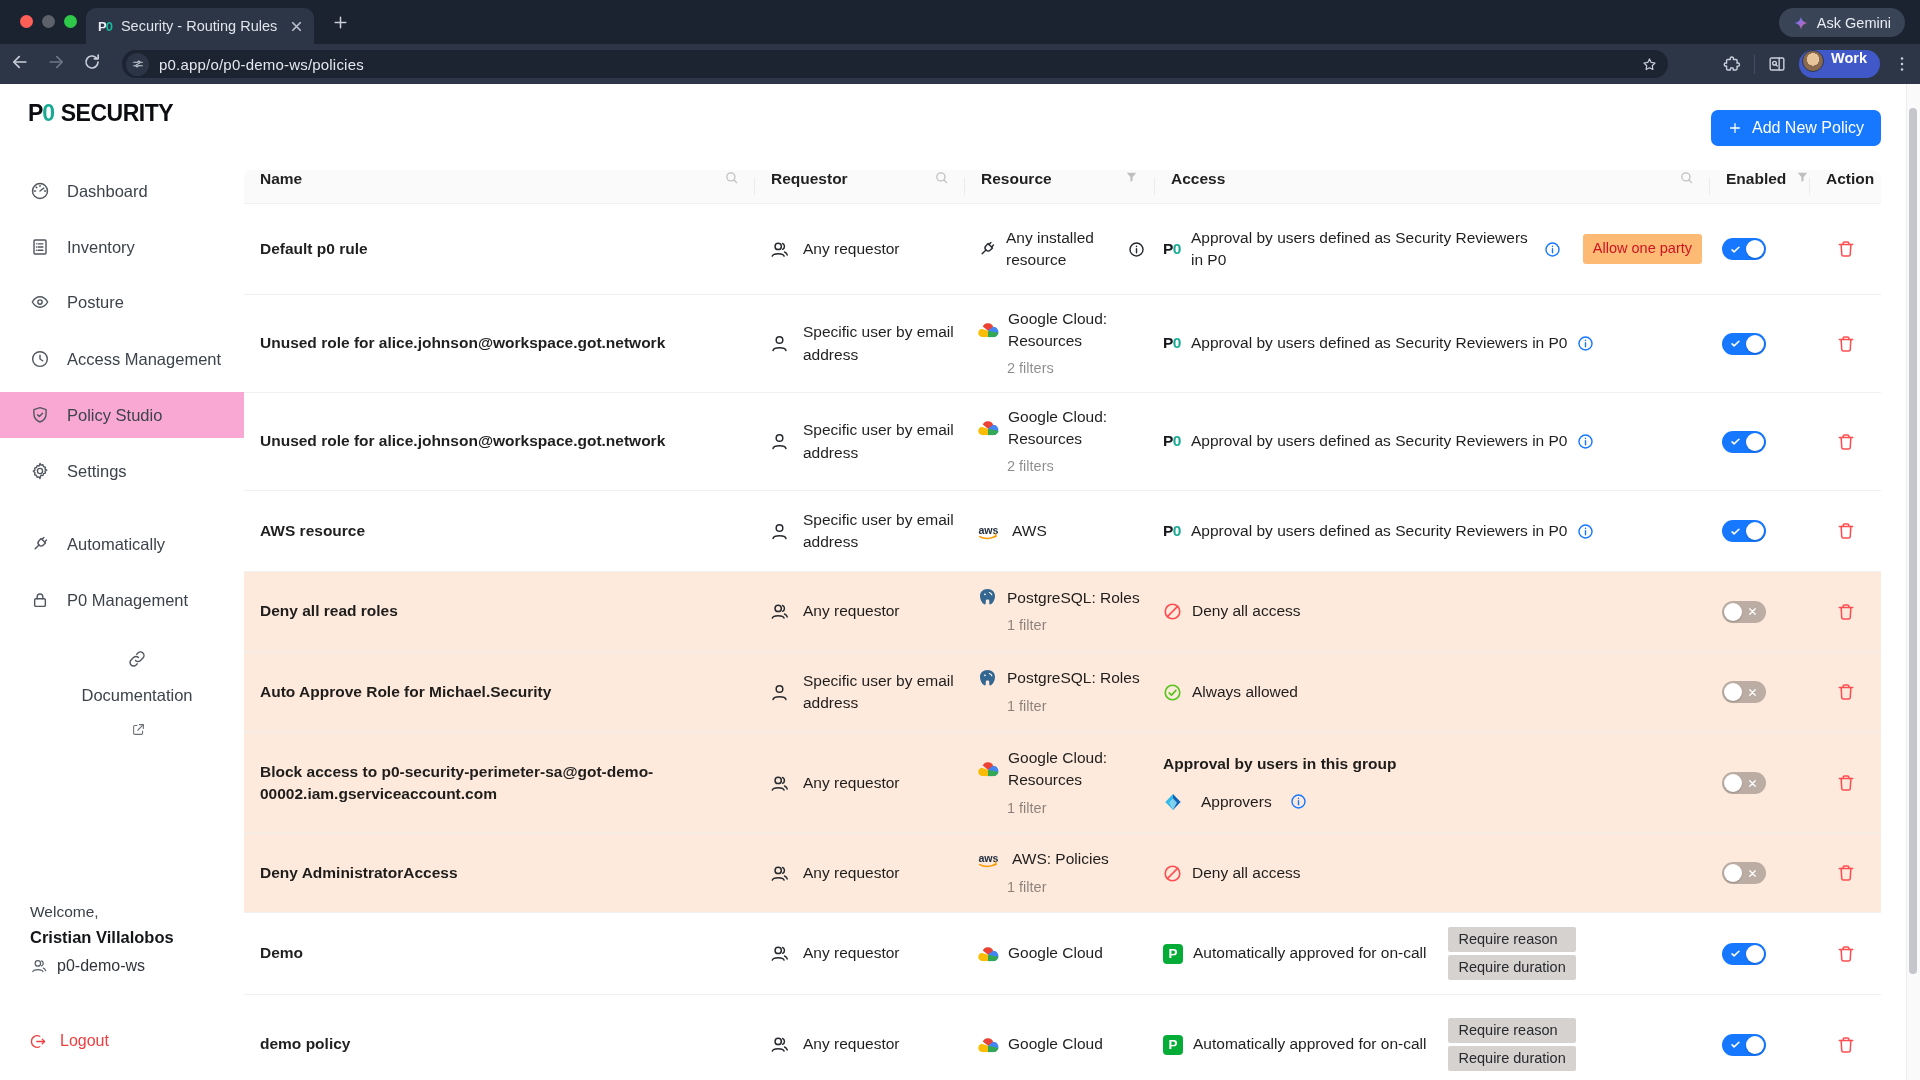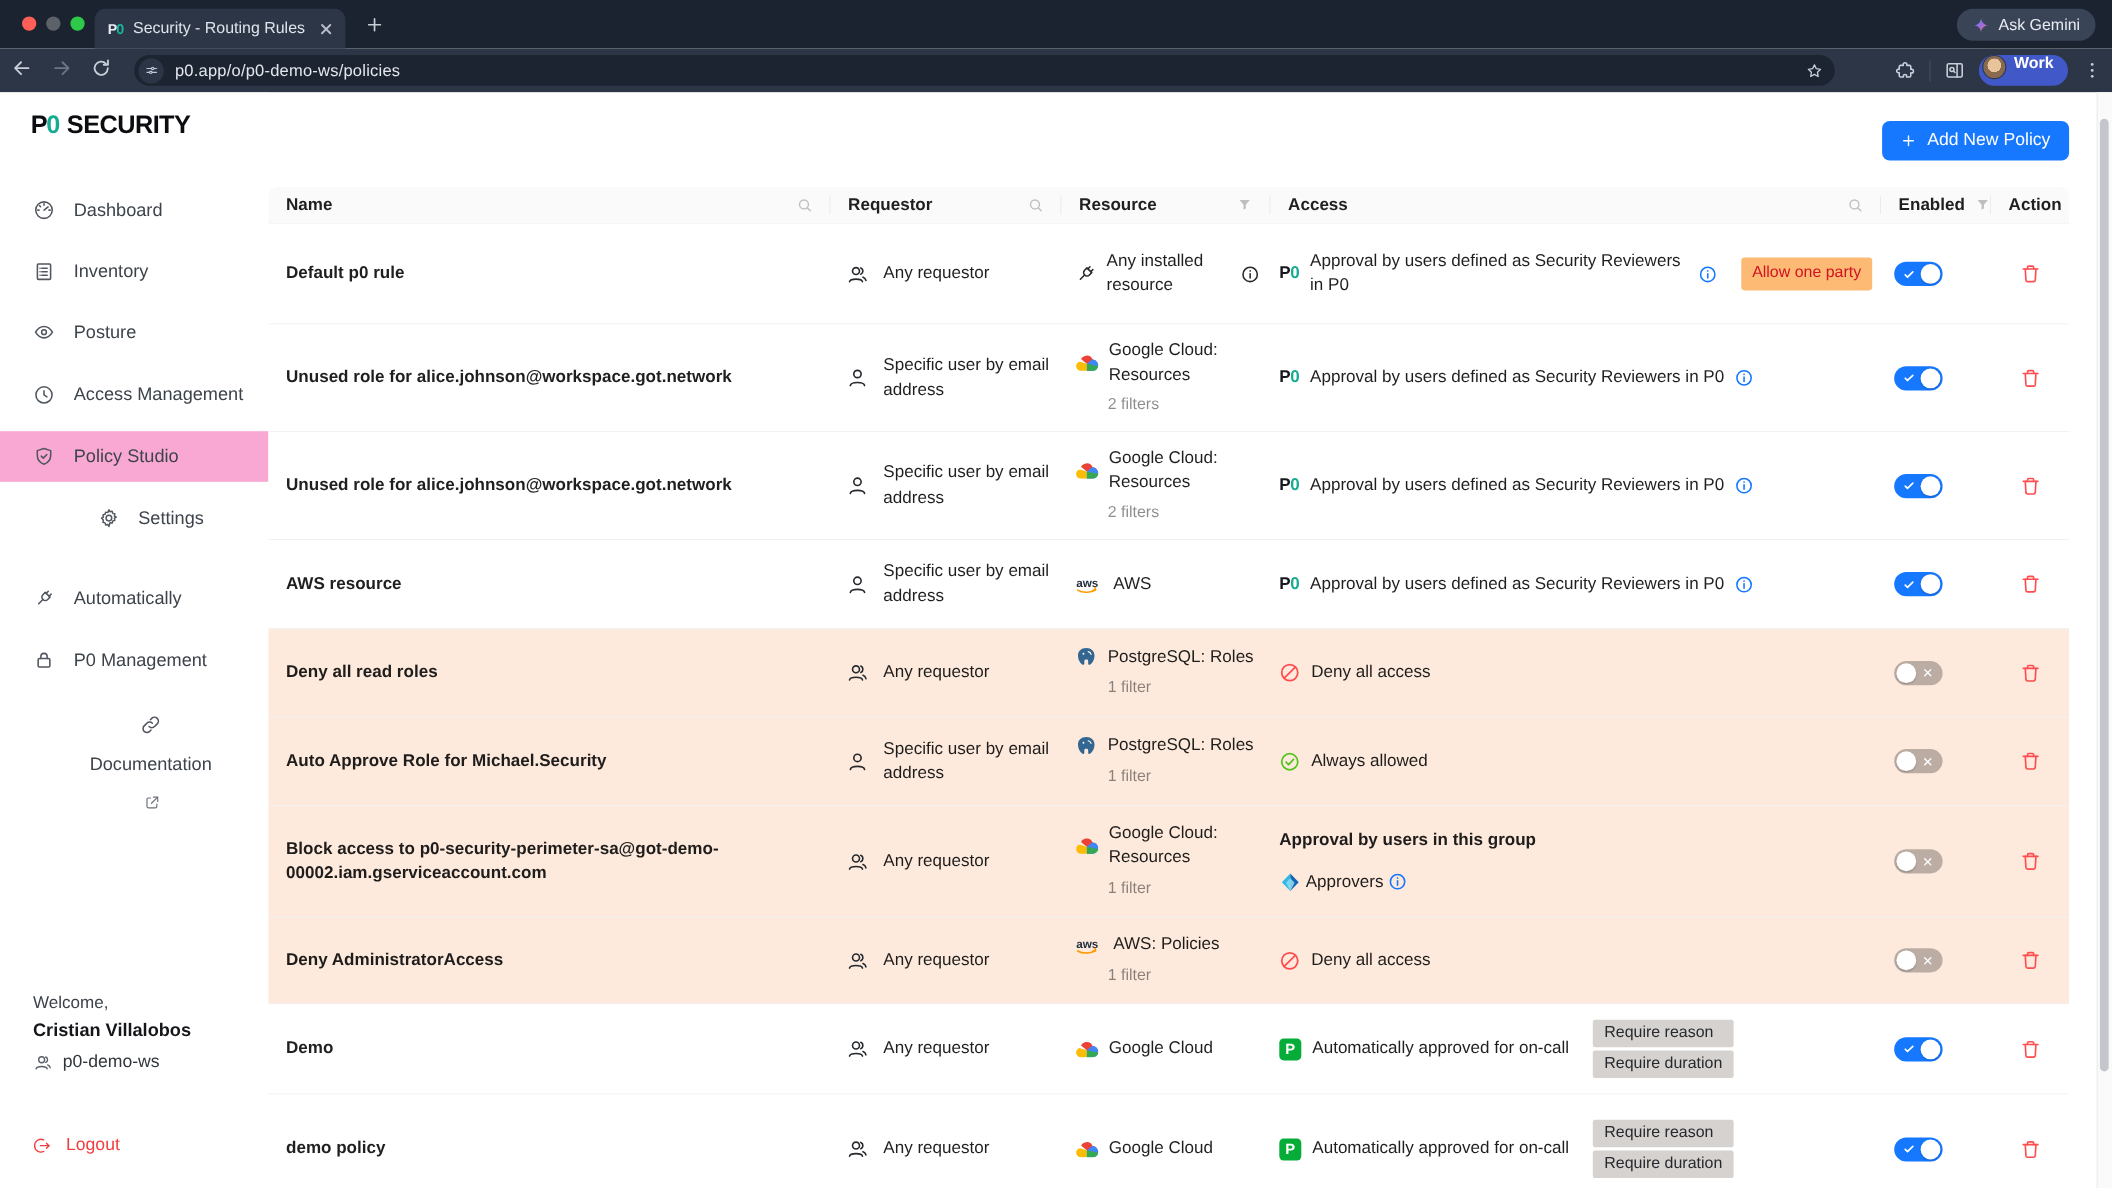--- a/index.html
+++ b/index.html
@@ -57,21 +57,21 @@
 .segmented{position:absolute;left:9px;top:27px;height:34px;background:#f4f4f4;border:1px solid #ececec;border-radius:9px;display:flex;align-items:stretch;padding:2px}
 .seg-btn{display:flex;align-items:center;gap:9px;padding:0 14px;font-size:15.5px;color:#2e3237;border-radius:7px}
 .seg-btn .icn{width:17px;height:17px;color:#35393f}
 .seg-btn.active{background:#fff;box-shadow:0 1px 3px rgba(0,0,0,.12)}
 .add-btn{position:absolute;right:39px;top:26px;height:36px;background:#1677ff;color:#fff;border-radius:7px;display:flex;align-items:center;gap:10px;padding:0 17px;font-size:16px}
 .add-btn .icn{width:14px;height:14px}
 
 
 .table{position:absolute;left:0;top:86px;width:1637px}
 .t-head{display:flex;height:34px;background:#fafafa;border-radius:8px 8px 0 0;border-bottom:1px solid #f0f0f0}
-.h-cell{display:flex;align-items:center;font-weight:600;font-size:15.5px;color:rgba(0,0,0,.88);padding:0 16px;position:relative}
+.h-cell{display:flex;align-items:flex-start;font-weight:600;font-size:15.5px;color:rgba(0,0,0,.88);padding:0 16px;position:relative}
 .h-cell:not(:last-child)::after{content:'';position:absolute;right:0;top:8px;bottom:8px;width:1px;background:rgba(5,5,5,.06)}
 .h-icon{width:15px;height:15px;color:#bfbfbf;margin-left:auto;cursor:pointer}
 .h-icon.adj{margin-left:9px}
 .w-name{width:511px}.w-req{width:210px}.w-res{width:190px}.w-acc{width:555px}.w-en{width:100px}.w-act{width:71px}
 .t-row{display:flex;background:#fff;border-bottom:1px solid #f0f0f0}
 .t-row.hl{background:#fdeadd}
 .cell{display:flex;align-items:center;padding:0 16px;font-size:15.5px;color:rgba(0,0,0,.88);line-height:1.45}
 .c-name{font-weight:600;overflow-wrap:break-word;display:block;padding-top:0;align-content:center;display:flex}
 .c-name span{overflow-wrap:anywhere}
 .c-req{padding:0 10px 0 14px;gap:13px}
@@ -87,21 +87,21 @@
 .allow-icn{width:19px;height:19px;color:#52c41a}
 .entra-icn{width:20px;height:20px}
 .p0mini{font-weight:900;font-size:15.5px;letter-spacing:-.5px;color:#16181d;flex:none}
 .p0mini i{font-style:normal;color:#17ab94}
 .pd-icn{width:20px;height:20px;border-radius:4px;background:#06ac38;color:#fff;font-weight:800;font-size:13.5px;display:flex;align-items:center;justify-content:center;flex:none}
 .acc-badge{background:#fdba74;color:#cf1322;font-size:14.5px;padding:4px 10px;border-radius:3px;margin-left:12px;white-space:nowrap}
 .tags{display:flex;flex-direction:column;gap:3px;margin-left:12px}
 .tag{background:#d6d2cf;color:#26292e;font-size:14.5px;padding:2px 10px;border-radius:2px;white-space:nowrap}
 .acc-col{display:flex;flex-direction:column;gap:15px}
 .acc-heading{font-weight:600}
-.acc-row{display:flex;align-items:center;gap:4px}
+.acc-row{display:flex;align-items:center;gap:18px}
 .c-en{padding:0 12px}
 .switch{position:relative;width:44px;height:22px;border-radius:11px}
 .switch.on{background:#1677ff}
 .switch.off{background:rgba(0,0,0,.26)}
 .knob{position:absolute;top:2px;width:18px;height:18px;border-radius:50%;background:#fff;box-shadow:0 1px 2px rgba(0,0,0,.2)}
 .on .knob{right:2px}.off .knob{left:2px}
 .mark{position:absolute;top:5.5px;width:11px;height:11px;color:#fff}
 .on .mark{left:8px}.off .mark{right:8px}
 .c-act{justify-content:center}
 .trash-btn{width:20px;height:20px;color:#ff4d4f}
@@ -258,21 +258,21 @@
         </div>
         <div class="side-item sel" style="top: 308px;">
           <span class="icn ">
             <svg viewBox="0 0 24 24" fill="none" stroke="currentColor" stroke-linecap="round" stroke-linejoin="round" stroke-width="1.7">
               <path d="M12 3.2l7.3 2.4v4.9c0 4.8-3 8.3-7.3 9.9-4.3-1.6-7.3-5.1-7.3-9.9V5.6L12 3.2z"></path>
               <path d="M9 11.6l2.2 2.2 3.9-4"></path>
             </svg>
           </span>
           <span>Policy Studio</span>
         </div>
-        <div class="side-item" style="top: 364px; justify-content: center;">
+        <div class="side-item" style="top: 364px;">
           <span class="icn ">
             <svg viewBox="0 0 24 24" fill="none" stroke="currentColor" stroke-linecap="round" stroke-linejoin="round" stroke-width="1.6">
               <circle cx="12" cy="12" r="3.1"></circle>
               <path d="M12 2.9l1.1 2.1 2.4-.5.7 2.3 2.3.7-.5 2.4 2.1 1.1-2.1 1.1.5 2.4-2.3.7-.7 2.3-2.4-.5L12 21.1l-1.1-2.1-2.4.5-.7-2.3-2.3-.7.5-2.4L3.9 12 6 10.9l-.5-2.4 2.3-.7.7-2.3 2.4.5L12 2.9z"></path>
             </svg>
           </span>
           <span>Settings</span>
         </div>
         <div class="side-item" style="top: 437px;">
           <span class="icn ">

